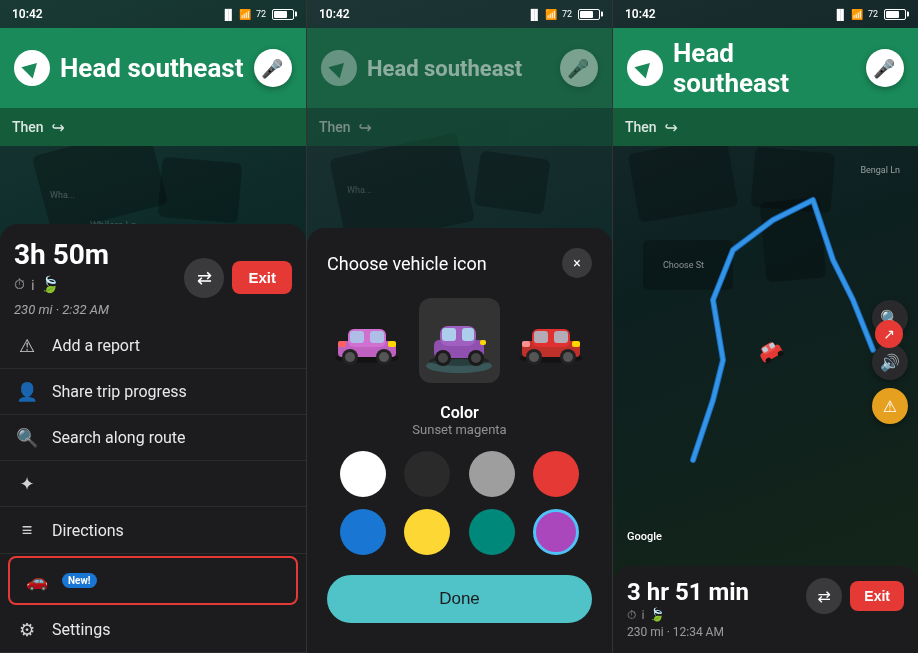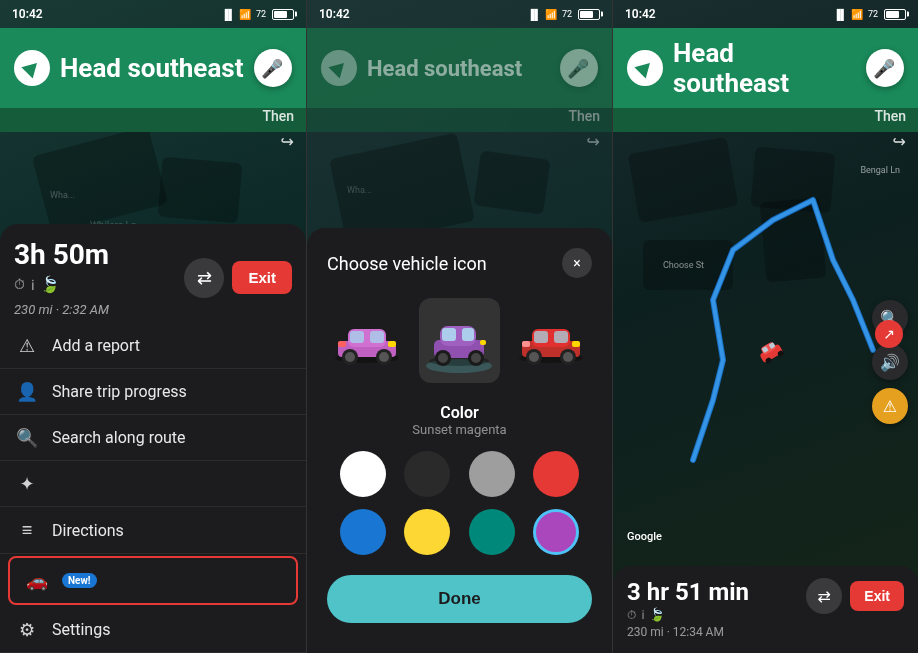--- a/index.html
+++ b/index.html
@@ -143,28 +143,27 @@
     }
     .mic-icon {
       font-size: 18px;
     }
 
     
     .then-bar {
       position: absolute;
       top: 108px;
       left: 0; right: 0;
-      height: 24px;
+      height: 38px;
       background: #145c3a;
       display: flex;
-      align-items: flex-end;
+      align-items: center;
       padding: 0 12px;
       gap: 8px;
       z-index: 10;
-      flex-direction: column;
     }
     .then-text {
       color: rgba(255,255,255,0.85);
       font-size: 14px;
       font-weight: 500;
     }
     .then-arrow {
       color: rgba(255,255,255,0.85);
       font-size: 16px;
     }
@@ -345,21 +344,21 @@
       margin: 0 auto;
     }
     .done-btn {
       width: 100%;
       padding: 14px;
       background: #4fc3c8;
       border: none;
       border-radius: 28px;
       color: #1c1c1e;
       font-size: 17px;
-      font-weight: 700;
+      font-weight: 400;
       cursor: pointer;
     }
 
     
     .panel3-bottom {
       position: absolute;
       bottom: 0;
       left: 0; right: 0;
       background: #1c1c1e;
       z-index: 10;

